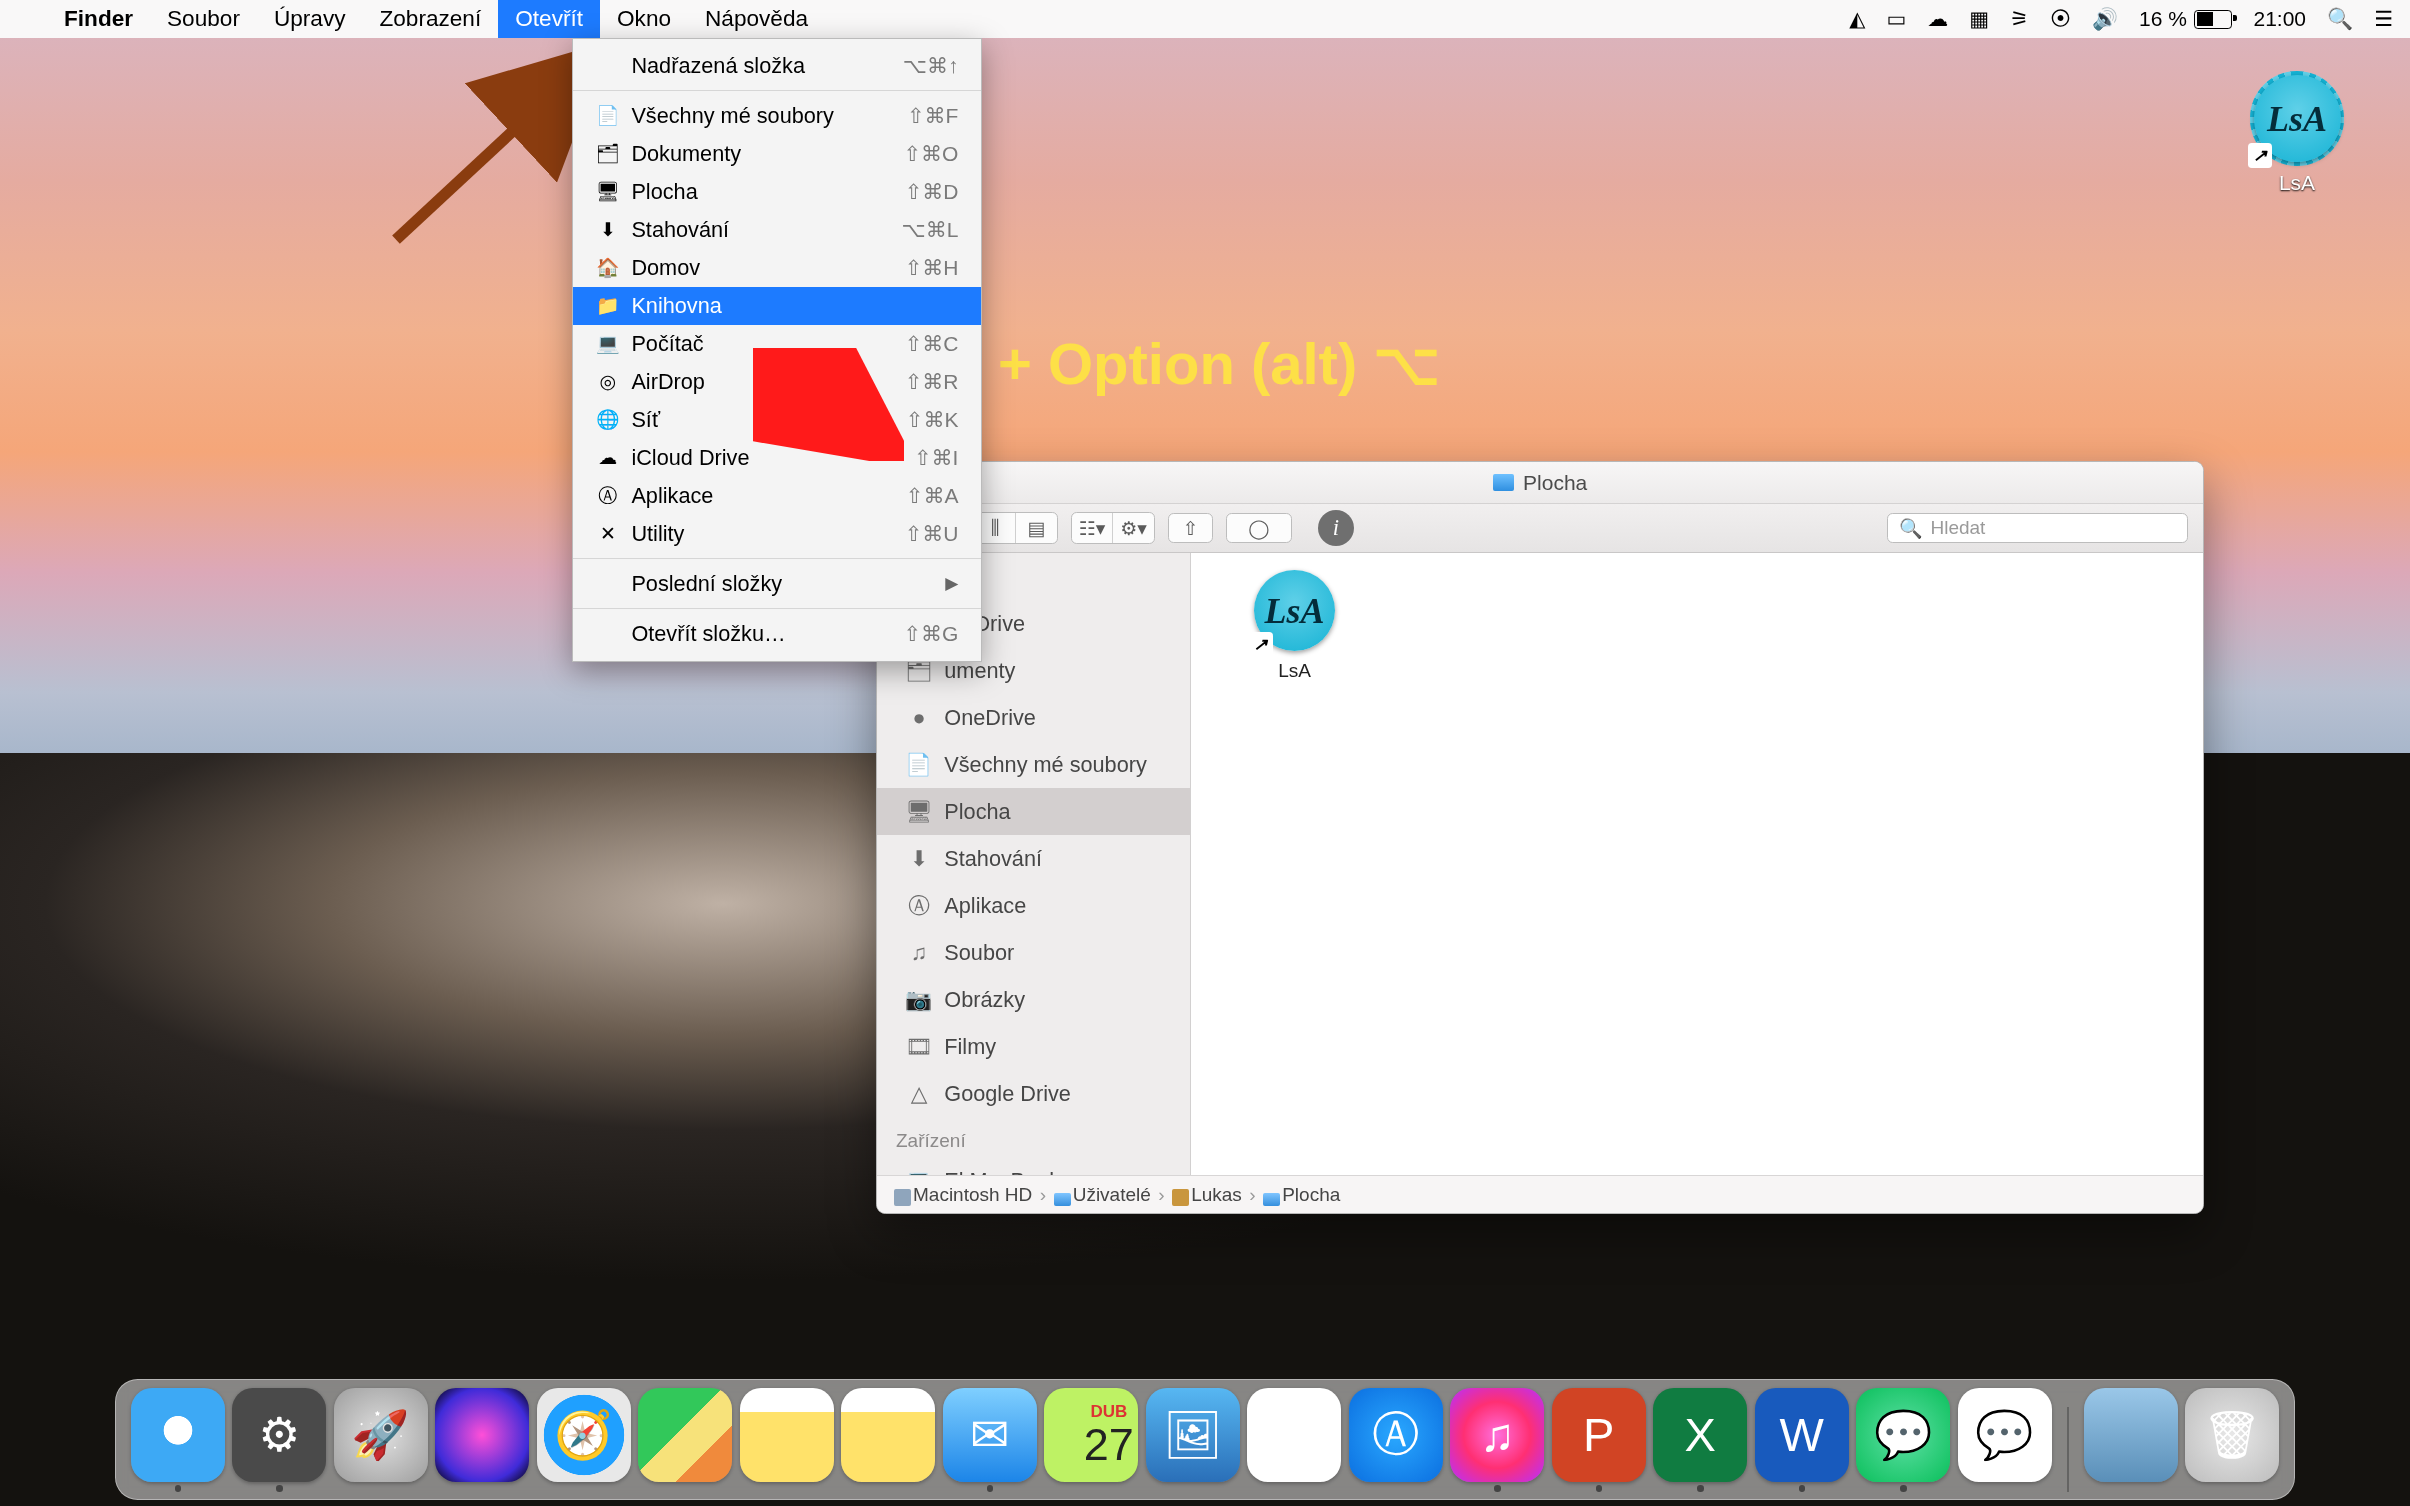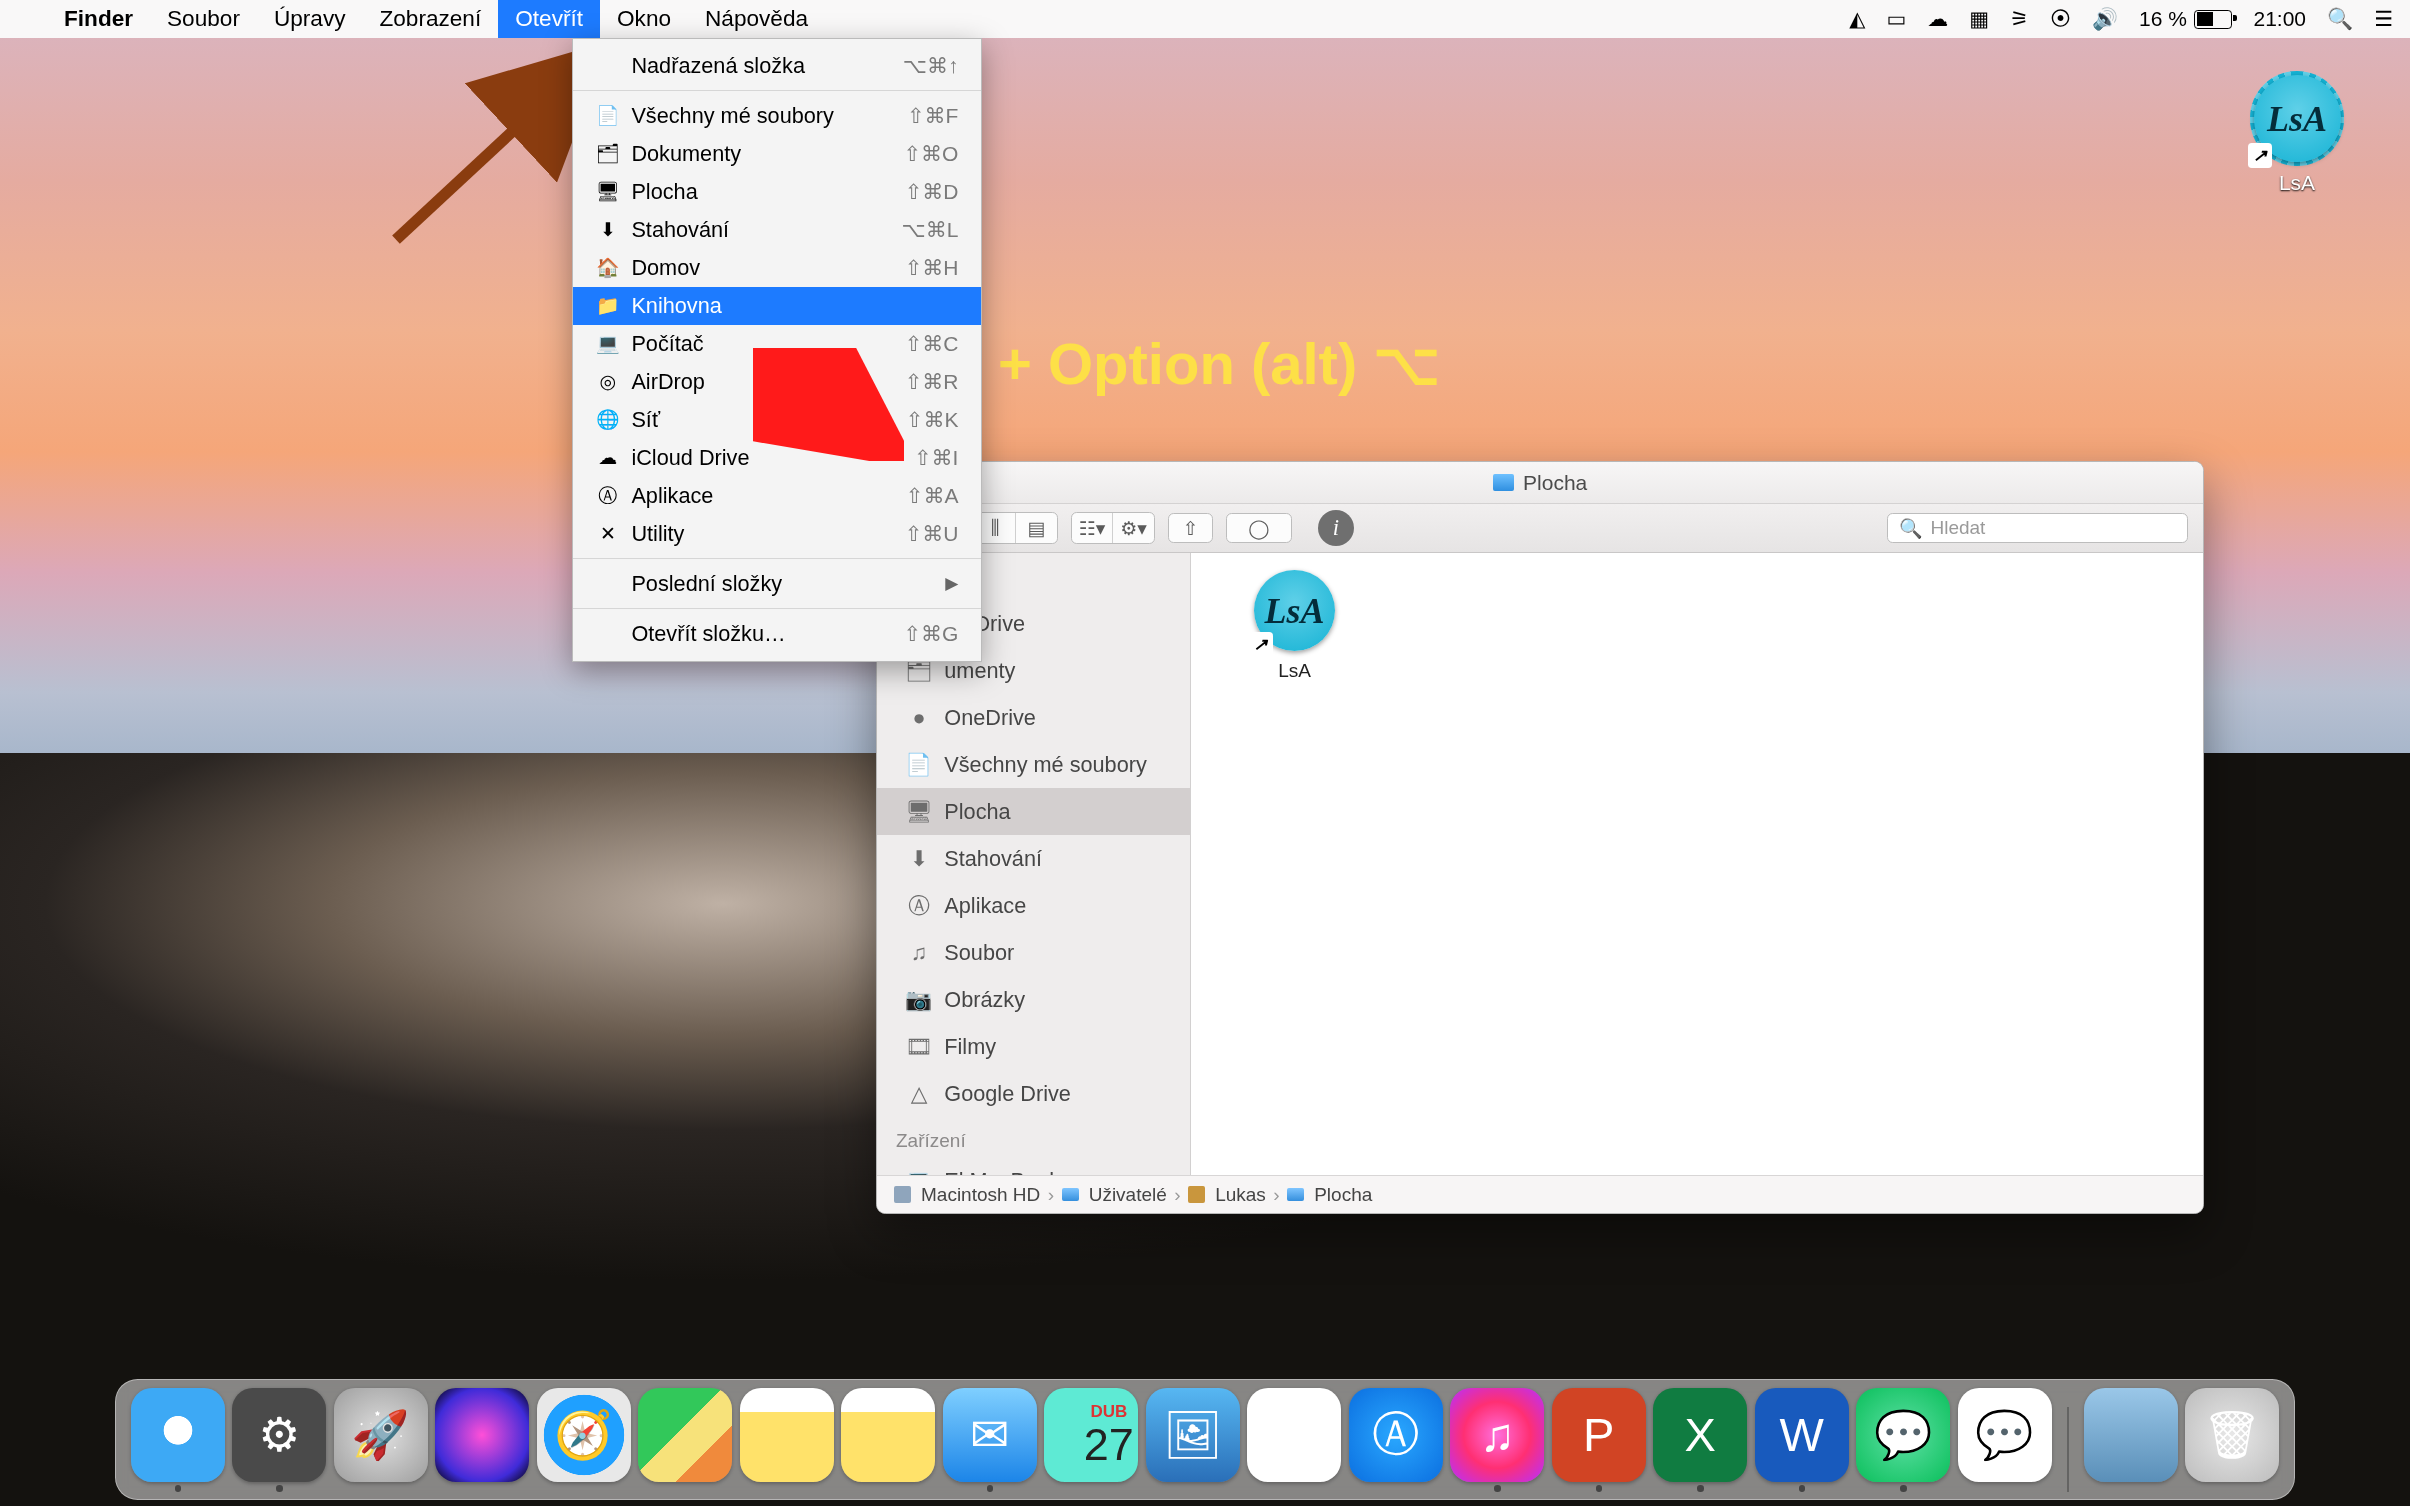--- a/index.html
+++ b/index.html
@@ -70,21 +70,21 @@
 .sidebar .hdr{padding:13px 19px 5.6px;color:#8c8a8a;font-size:19px;}
 .sidebar .sitem{display:flex;align-items:center;height:47px;padding:0 19px 0 28px;color:#464646;cursor:default;}
 .sidebar .sitem.sel{background:#d3cfcf;}
 .sidebar .sitem .ic{width:28px;margin-right:11.3px;color:#6d6d6d;text-align:center;}
 .content{flex:1;background:#fff;position:relative;}
 .file-icon{position:absolute;top:17px;left:47px;width:113px;text-align:center;}
 .file-icon .alias-circle{width:81px;height:81px;}
 .file-icon .name{color:#222;font-size:19px;margin-top:7.5px;}
 
 .pathbar{height:38px;border-top:0.9px solid #d8d6d6;background:#f7f5f5;display:flex;align-items:center;padding:0 17px;font-size:19px;color:#454545;gap:7.5px;}
-.pathbar .pseg{display:flex;align-items:center;gap:10px;}
+.pathbar .pseg{display:flex;align-items:flex-end;gap:2px;}
 .pathbar .chev{color:#9a9a9a;}
 .micon{width:17px;height:17px;display:inline-block;background:#8fa5bc;border-radius:1.9px;}
 .ficon{width:17px;height:13px;display:inline-block;background:linear-gradient(#7fc5ff,#358fdd);border-radius:1.9px;}
 .hicon{width:17px;height:17px;display:inline-block;background:#c9963d;border-radius:1.9px;}
 
 
 .dockwrap{position:absolute;left:0;right:0;bottom:0;display:flex;justify-content:center;z-index:30;}
 .dock{margin-bottom:5.6px;padding:7.5px 15px;background:rgba(230,230,230,.55);border:0.9px solid rgba(255,255,255,.4);border-radius:22.6px;display:flex;align-items:flex-end;gap:7.5px;backdrop-filter:blur(7.5px);}
 .dicon{width:94px;height:94px;border-radius:21px;display:flex;align-items:center;justify-content:center;font-size:47px;color:#fff;box-shadow:0 1.9px 3.8px rgba(0,0,0,.25);}
 .dock .divider{width:1.9px;height:85px;background:rgba(0,0,0,.25);margin:0 7.5px;}
@@ -94,21 +94,21 @@
 
 .d-finder{background:radial-gradient(circle at 50% 45%,#fff 0 20%,#3da9f5 21% 100%);}
 .d-settings{background:#4a4a4a;}
 .d-launchpad{background:radial-gradient(circle,#e0e0e0,#9e9e9e);}
 .d-siri{background:radial-gradient(circle at 50% 50%,#ff4fd8,#3f2bd9 70%,#000);}
 .d-safari{background:radial-gradient(circle,#fff 0 18%,#1fa0ff 20% 60%,#e8e8e8 61% 100%);}
 .d-maps{background:linear-gradient(135deg,#32c85a 0 45%,#f7e27a 45% 70%,#f08a3c 70% 100%);}
 .d-notes{background:linear-gradient(#fff 0 25%,#ffe26a 25% 100%);}
 .d-notes2{background:linear-gradient(#fff 0 25%,#ffe26a 25% 100%);}
 .d-mail{background:linear-gradient(#7fcfff,#1c85e8);}
-.d-cal{background:#5eead4;padding-left:35px;}
+.d-cal{background:#bef264;padding-left:35px;}
 .d-preview{background:linear-gradient(#57b7f2,#2a6fb8);}
 .d-photos{background:#fff;}
 .d-appstore{background:radial-gradient(#2aa8ff,#0b6fe0);}
 .d-itunes{background:radial-gradient(#ff6fdc,#ff2f73,#b82fff);}
 .d-ppt{background:#d14424;}
 .d-xls{background:#107c41;}
 .d-word{background:#185abd;}
 .d-msg{background:radial-gradient(#5fe0a5,#0abf5b);}
 .d-imsg{background:#fff;}
 .d-photosapp{background:linear-gradient(#9ac7e8,#5a8fb8);}

